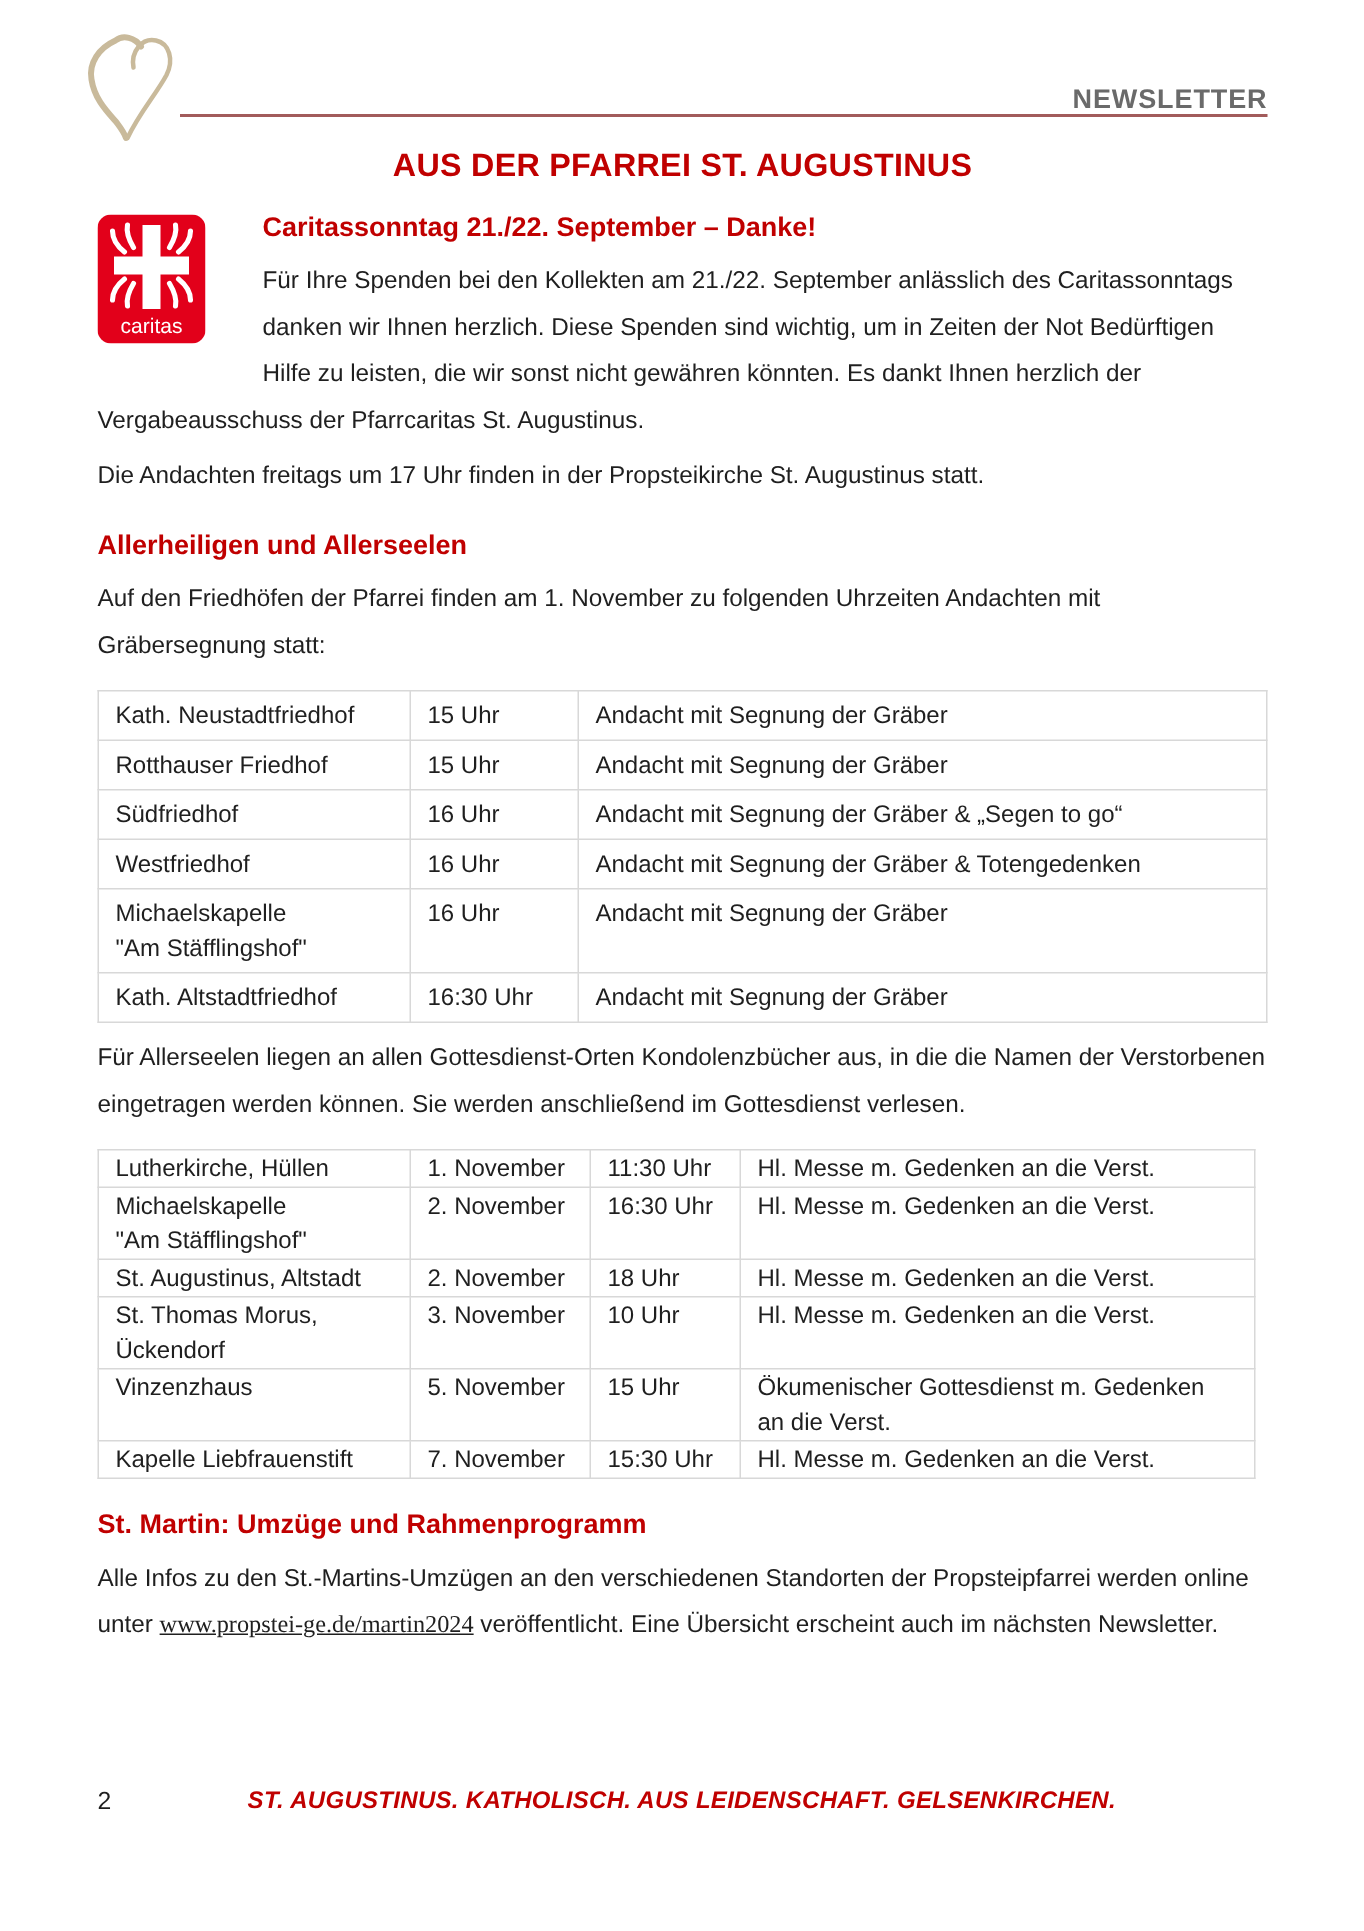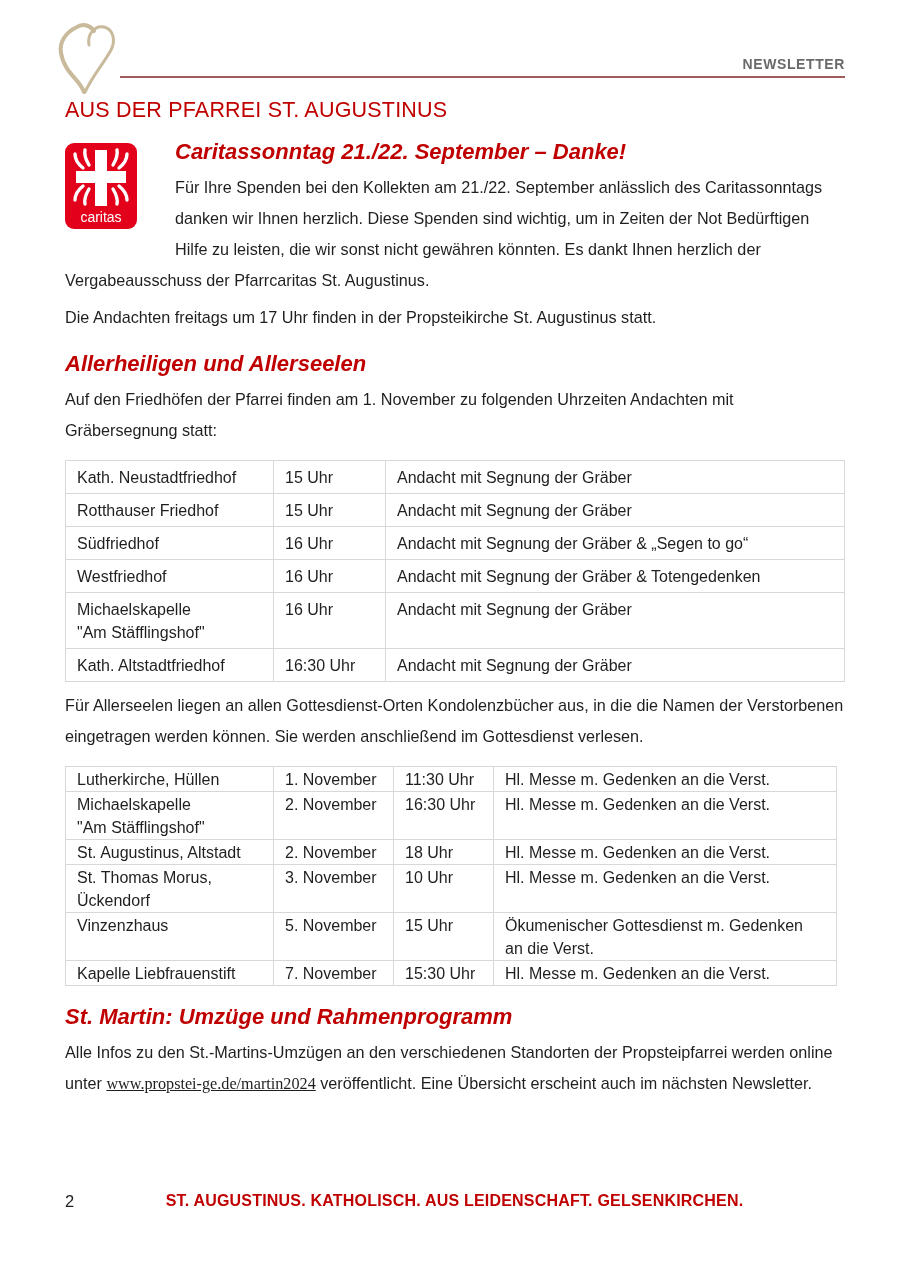--- a/index.html
+++ b/index.html
@@ -16,42 +16,42 @@
   .heart-logo { position: absolute; left: 52px; top: 20px; }
   .header-rule {
     position: absolute;
     left: 120px; right: 64px; top: 76px;
     height: 2px;
     border-top: 2px solid #a25b5b;
   }
   .newsletter-label {
     position: absolute;
     right: 64px; top: 56px;
-    font-size: 14px;
+    font-size: 18px;
     font-weight: bold;
     letter-spacing: 0.6px;
     color: #6a6a6a;
   }
   
   .content { position: absolute; left: 65px; right: 64px; top: 0; }
   .page-title {
     margin: 96px 0 16px 0;
     font-size: 21.5px;
     line-height: 28px;
-    font-weight: normal;
+    font-weight: bold;
     letter-spacing: 0.2px;
     color: #c00000;
+    text-align: center;
   }
   h3.sec {
     margin: 19px 0 9px 0;
-    font-size: 22px;
+    font-size: 18px;
     line-height: 23px;
     font-weight: bold;
     color: #c00000;
-    font-style: italic;
   }
   p.body {
     margin: 0 0 6px 0;
     font-size: 16.2px;
     line-height: 31px;
   }
   
   .caritas-block { margin-top: 2px; }
   .caritas-logo-box {
     float: left;
@@ -92,20 +92,21 @@
     font-size: 16.5px;
     color: #1f1f1f;
   }
   .footer .tagline {
     display: block;
     text-align: center;
     font-size: 16px;
     font-weight: bold;
     letter-spacing: 0.2px;
     color: #c00000;
+    font-style: italic;
   }
 </style>
 </head>
 <body>
 
 <div class="page">
 
   <div>
     <span class="heart-logo">
       <svg width="70" height="76" viewBox="0 0 70 76" fill="none">

